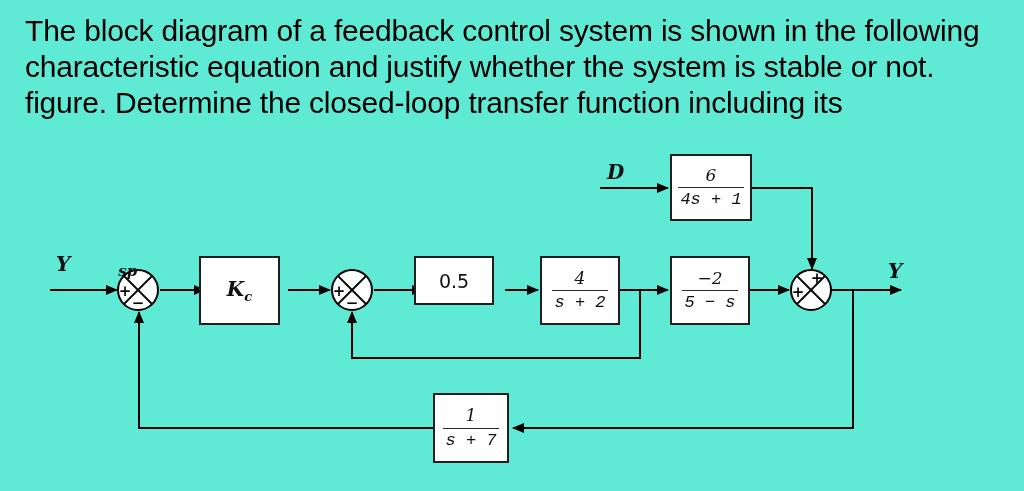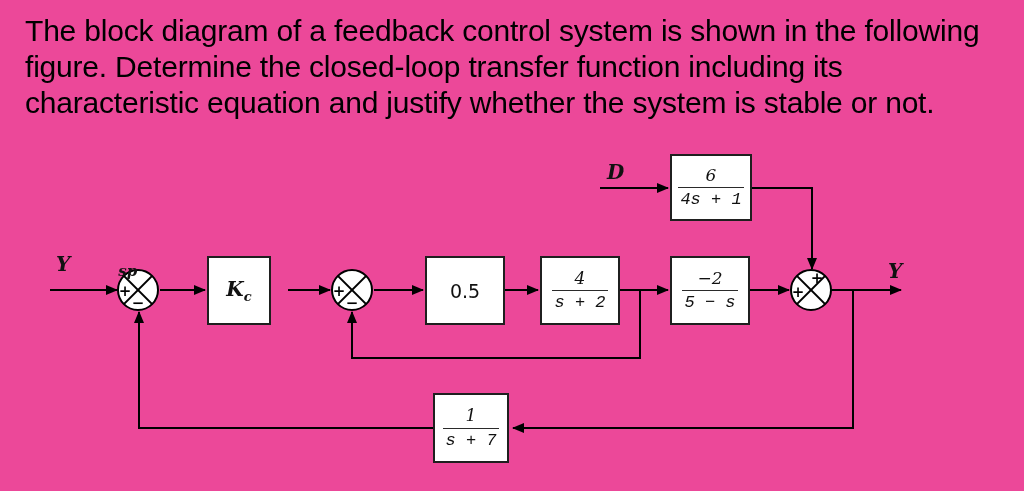--- a/index.html
+++ b/index.html
@@ -1,19 +1,19 @@
 <!DOCTYPE html>
 <html><head>
 <meta charset="utf-8">
 <style>
   html,body{margin:0;padding:0;background:#fff;}
   .page{
     position:relative;
     width:1024px;height:491px;
-    background:#ec4899;
+    background:#5eead4;
     font-family:"Liberation Sans",sans-serif;
     overflow:hidden;
   }
   .question{
     position:absolute;left:25px;top:13px;
     font-size:30px;line-height:36px;color:#000;
     letter-spacing:-0.2px;
     white-space:nowrap;
   }
   .diagram-svg{position:absolute;left:0;top:0;}
@@ -57,22 +57,22 @@
     font-size:15px;line-height:1;color:#000;
   }
 </style>
 </head>
 <body>
 
 <div class="page">
 
   <div class="question">
     <div>The block diagram of a feedback control system is shown in the following</div>
+    <div>characteristic equation and justify whether the system is stable or not.</div>
     <div>figure. Determine the closed-loop transfer function including its</div>
-    <div>characteristic equation and justify whether the system is stable or not.</div>
   </div>
 
   <svg class="diagram-svg" width="1024" height="491" viewBox="0 0 1024 491">
     <defs>
       <marker id="arrow" viewBox="0 0 12 10" markerWidth="12" markerHeight="10" refX="11" refY="5" orient="auto" markerUnits="userSpaceOnUse">
         <path d="M0,0 L12,5 L0,10 Z" fill="#000"></path>
       </marker>
     </defs>
 
     <g stroke="#000" stroke-width="2" fill="none">
@@ -118,27 +118,27 @@
   <span class="sum-sign" style="left:352px;top:303px">−</span>
   <span class="sum-sign" style="left:817px;top:278px">+</span>
   <span class="sum-sign" style="left:798px;top:292px">+</span>
 
   <div class="sig-label" style="left:56px;top:254px">
     <span>Y</span><sub>sp</sub>
   </div>
   <div class="sig-label" style="left:607px;top:162px">D</div>
   <div class="sig-label" style="left:888px;top:261px">Y</div>
 
-  <div class="block" style="left:207px;top:256px;width:64px;height:69px">
+  <div class="block" style="left:199px;top:256px;width:81px;height:69px">
     <span class="bi">
       <span>K</span><sub>c</sub>
     </span>
   </div>
 
-  <div class="block" style="left:425px;top:256px;width:80px;height:69px">
+  <div class="block" style="left:414px;top:256px;width:80px;height:49px">
     <span class="plain-gain">0.5</span>
   </div>
 
   <div class="block" style="left:540px;top:256px;width:80px;height:69px">
     <span class="frac">
       <span class="num">4</span>
       <span class="den">s + 2</span>
     </span>
   </div>
 

